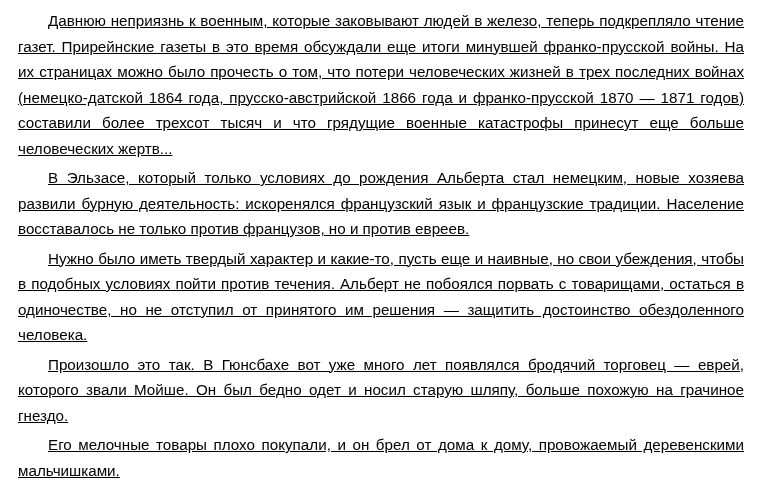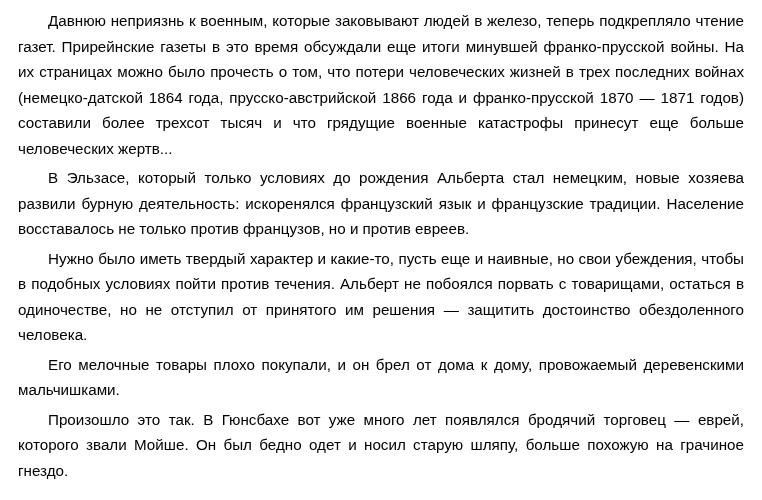--- a/index.html
+++ b/index.html
@@ -20,33 +20,34 @@
     box-sizing: border-box;
     padding: 8px 18px 0 18px;
     background: #ffffff;
   }
   .body-text {
     font-size: 15.2px;
     line-height: 25.5px;
     text-align: justify;
     text-justify: inter-word;
     color: #010101;
+    text-decoration: underline;
   }
   .para {
     margin: 0 0 4px 0;
     text-indent: 30px;
   }
   .para:last-child {
     margin-bottom: 0;
   }
 </style>
 </head>
 <body>
 
 <div class="page">
   <div class="body-text">
     <p class="para">Давнюю неприязнь к военным, которые заковывают людей в железо, теперь подкрепляло чтение газет. Прирейнские газеты в это время обсуждали еще итоги минувшей франко-прусской войны. На их страницах можно было прочесть о том, что потери человеческих жизней в трех последних войнах (немецко-датской 1864 года, прусско-австрийской 1866 года и франко-прусской 1870 — 1871 годов) составили более трехсот тысяч и что грядущие военные катастрофы принесут еще больше человеческих жертв...</p>
     <p class="para">В Эльзасе, который только условиях до рождения Альберта стал немецким, новые хозяева развили бурную деятельность: искоренялся французский язык и французские традиции. Население восставалось не только против французов, но и против евреев.</p>
     <p class="para">Нужно было иметь твердый характер и какие-то, пусть еще и наивные, но свои убеждения, чтобы в подобных условиях пойти против течения. Альберт не побоялся порвать с товарищами, остаться в одиночестве, но не отступил от принятого им решения — защитить достоинство обездоленного человека.</p>
+    <p class="para">Произошло это так. В Гюнсбахе вот уже много лет появлялся бродячий торговец — еврей, которого звали Мойше. Он был бедно одет и носил старую шляпу, больше похожую на грачиное гнездо.</p>
     <p class="para">Его мелочные товары плохо покупали, и он брел от дома к дому, провожаемый деревенскими мальчишками.</p>
-    <p class="para">Произошло это так. В Гюнсбахе вот уже много лет появлялся бродячий торговец — еврей, которого звали Мойше. Он был бедно одет и носил старую шляпу, больше похожую на грачиное гнездо.</p>
   </div>
 </div>
 
 </body></html>

